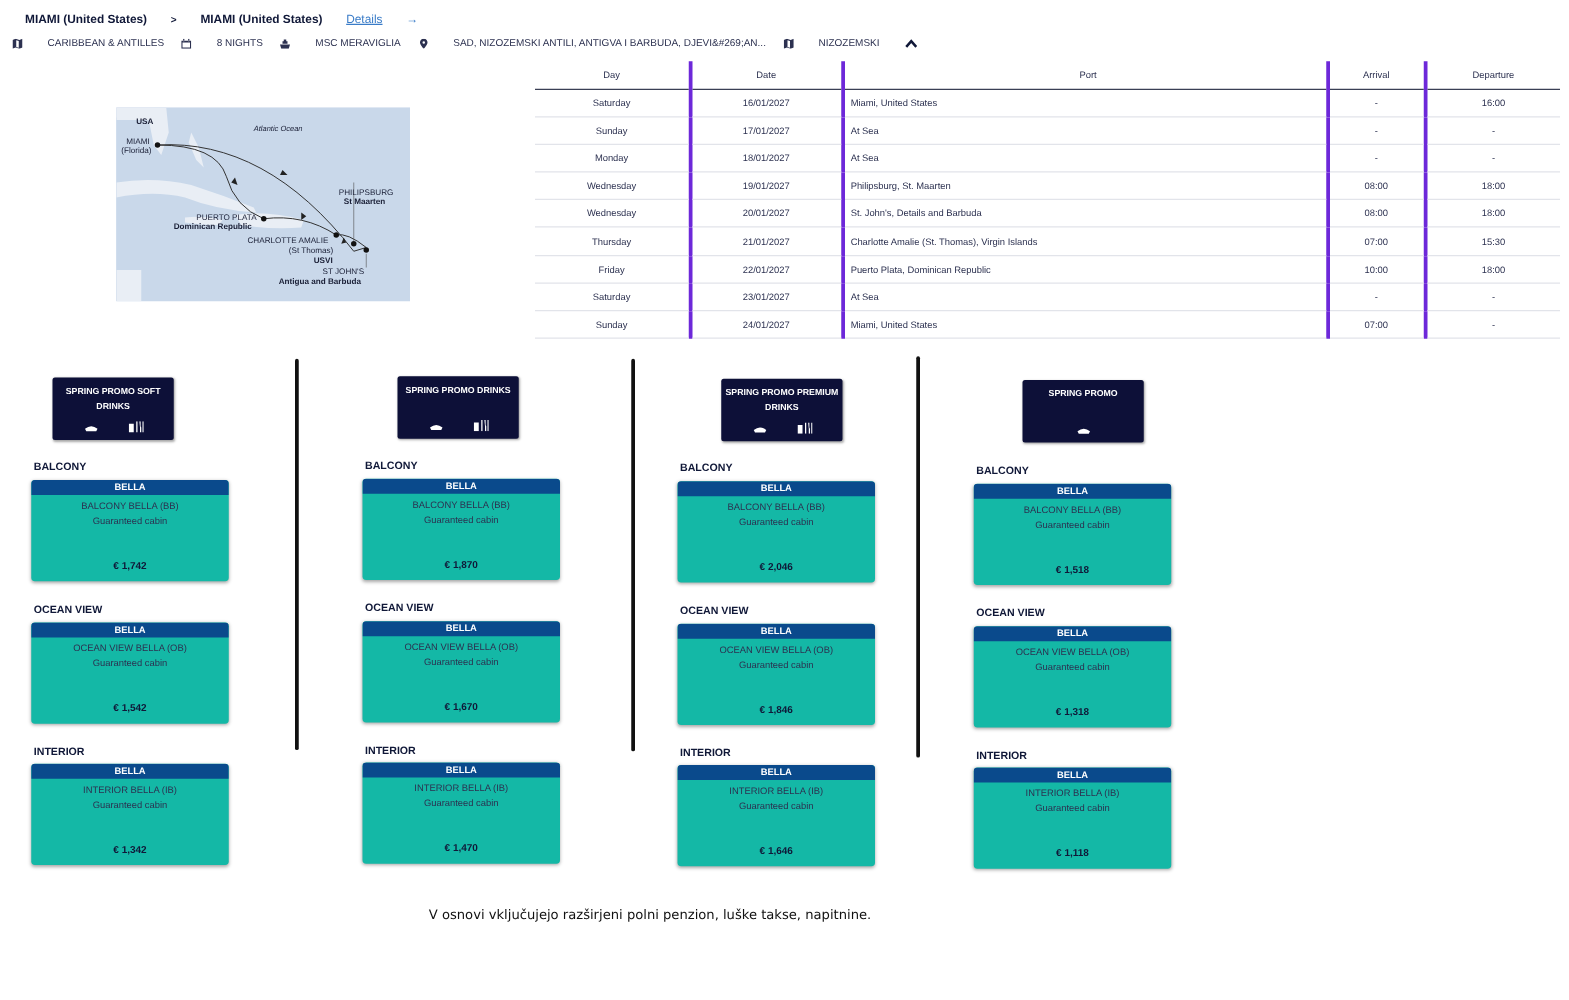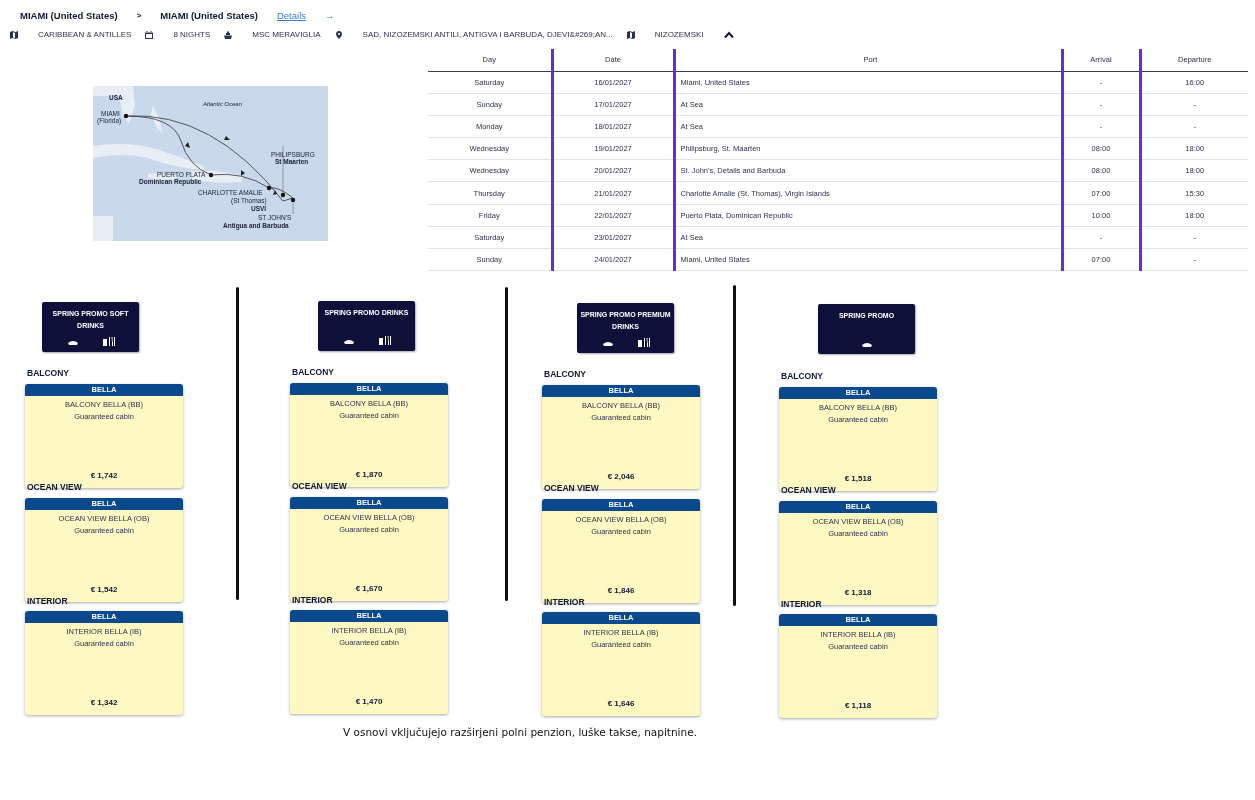--- a/index.html
+++ b/index.html
@@ -33,21 +33,21 @@
   .itin-table th.port { text-align: center; }
 
   
   .divider { position: absolute; width: 3px; background: #111; border-radius: 2px; }
   .promo-badge { position: absolute; width: 97px; height: 50px; background: #0d1038; border-radius: 2px; color: #fff; font-size: 7px; font-weight: bold; text-align: center; box-shadow: 1px 1px 2px rgba(0,0,0,0.35); }
   .promo-badge .ptitle { position: absolute; left: 0; right: 0; top: 6px; line-height: 12px; padding: 0 3px; }
   .promo-badge .icons { position: absolute; left: 0; right: 0; bottom: 6px; display: flex; justify-content: center; gap: 24px; }
   .promo-badge svg { width: 12px; height: 9px; fill: #fff; }
 
   .cat-label { position: absolute; font-size: 8.5px; font-weight: bold; color: #101838; }
-  .cabin-card { position: absolute; width: 158px; height: 104px; background: #fef9c3; border-radius: 3px; box-shadow: 0 1px 3px rgba(0,0,0,0.35); overflow: hidden; cursor: pointer; }
+  .cabin-card { position: absolute; width: 158px; height: 81px; background: #14b8a6; border-radius: 3px; box-shadow: 0 1px 3px rgba(0,0,0,0.35); overflow: hidden; cursor: pointer; }
   .cabin-card .chead { background: #0a4a8c; color: #fff; font-size: 7.5px; font-weight: bold; text-align: center; height: 12px; line-height: 12px; }
   .cabin-card .cname { text-align: center; font-size: 7.5px; color: #2c3150; margin-top: 4px; }
   .cabin-card .csub { text-align: center; font-size: 7.5px; color: #2c3150; margin-top: 3px; }
   .cabin-card .cprice { position: absolute; left: 0; right: 0; bottom: 8px; text-align: center; font-size: 8px; font-weight: bold; color: #101838; }
 
   
   .note { position: absolute; left: 300px; top: 725px; width: 440px; text-align: center; font-family: "DejaVu Sans", sans-serif; color: #111; }
   .note .big { font-size: 18.5px; line-height: 24px; }
   .note .small { font-size: 10.5px; line-height: 15px; }
 </style>

